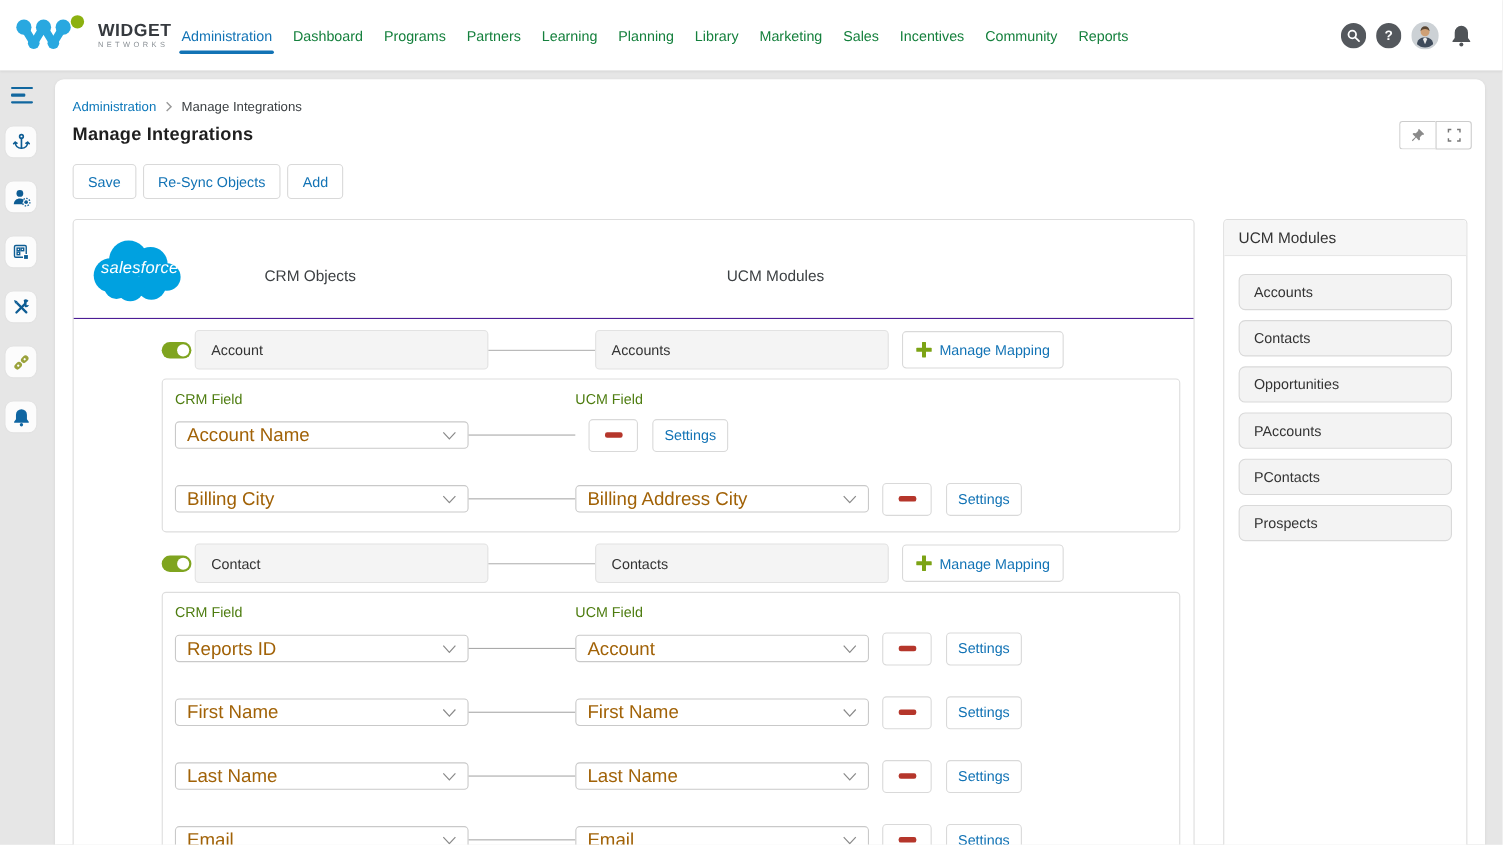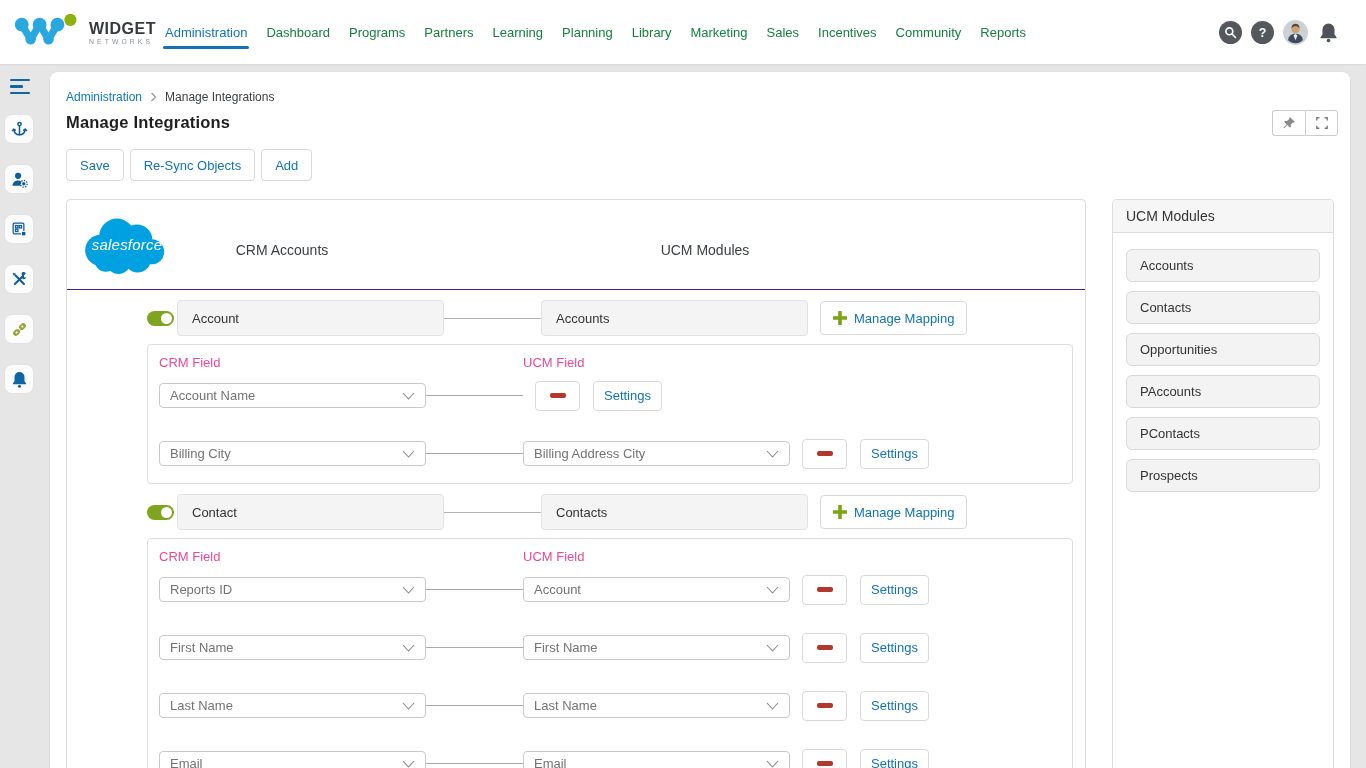--- a/index.html
+++ b/index.html
@@ -75,27 +75,27 @@
   .obj-box { width:267px; height:36px; background:#f4f4f4; border:1px solid #e2e2e2; border-radius:4px;
              display:flex; align-items:center; padding-left:14px; font-size:13px; color:#333; cursor:pointer;}
   .connector { width:97px; border-top:1px solid #b3b3b3; align-self:center; flex:none;}
   .connector.thin { border-top-color:#aaa; }
   .mm-btn { margin-left:12px; height:30px; padding:16px 12px; display:flex; align-items:center; gap:7px;
             background:#fff; border:1px solid #d9d9d9; border-radius:4px; color:#1273b5; font-size:13px;
             font-family:inherit; cursor:pointer; }
   .mm-btn svg { width:14px; height:14px; }
 
   .fields-panel { margin:8px 12px 0 80px; border:1px solid #ddd; border-radius:4px; padding:10px 10px 14px 11px;}
-  .fields-head { display:flex; font-size:13px; color:#ec4899; }
+  .fields-head { display:flex; font-size:13px; color:#4d7c0f; }
   .fh.l { width:267px; }
   .fh.r { margin-left:97px; }
   .field-row { display:flex; align-items:center; margin-top:27px; height:31px;}
   .frows > .field-row:first-of-type { margin-top:10px; }
   .dropdown { width:267px; height:25px; background:#fff; border:1px solid #c9c9c9; border-radius:4px;
-              display:flex; align-items:center; padding:0 10px; font-size:13px; color:#737373; cursor:pointer;}
+              display:flex; align-items:center; padding:0 10px; font-size:17px; color:#a16207; cursor:pointer;}
   .dropdown span { flex:1; }
   .dropdown svg { width:13px; height:8px; flex:none; }
   .minus-btn { margin-left:12px; width:45px; height:30px; background:#fff; border:1px solid #d9d9d9;
                border-radius:4px; display:flex; align-items:center; justify-content:center; cursor:pointer;}
   .minus-bar { width:16px; height:5px; background:#b5362b; border-radius:2px; display:block;}
   .settings-btn { margin-left:13px; width:69px; height:30px; background:#fff; border:1px solid #d9d9d9;
                border-radius:4px; color:#1273b5; font-size:13px; font-family:inherit; cursor:pointer;}
 
   
   .ucm-panel { width:222px; flex:none; border:1px solid #ddd; border-radius:4px; background:#fff;}
@@ -296,21 +296,21 @@
                   <circle cx="50" cy="33" r="24"></circle>
                 <circle cx="77" cy="38" r="21"></circle>
                   <circle cx="97" cy="54" r="17"></circle>
                 <circle cx="78" cy="64" r="18"></circle>
                   <circle cx="52" cy="67" r="17"></circle>
                 <circle cx="35" cy="66" r="15"></circle>
               </g>
             </svg>
             <span class="sf-text">salesforce</span>
           </div>
-          <span class="col-label left">CRM Accounts</span>
+          <span class="col-label left">CRM Objects</span>
           <span class="col-label right">UCM Modules</span>
         </div>
 
         <div>
 
             <div class="object-block">
               <div class="object-row">
                 <span class="toggle" data-on="true">
                   <span class="knob"></span>
                 </span>

